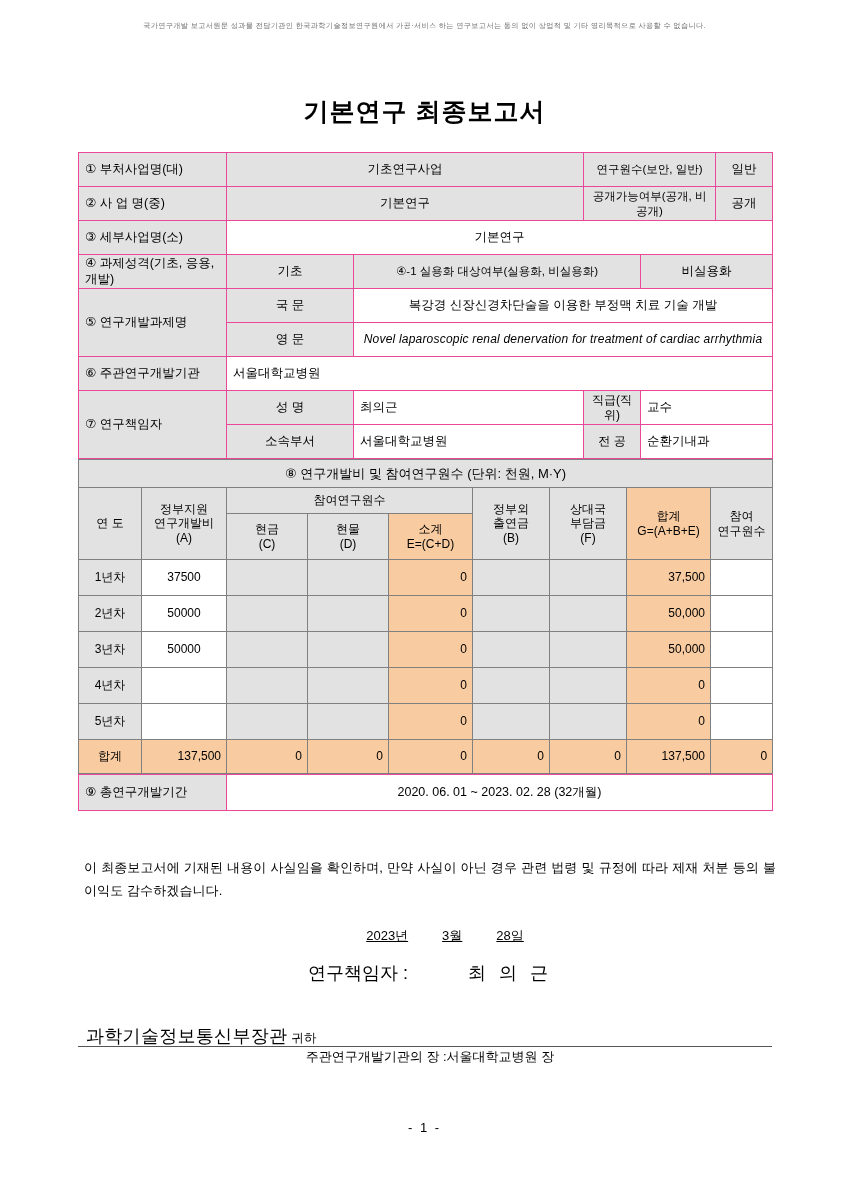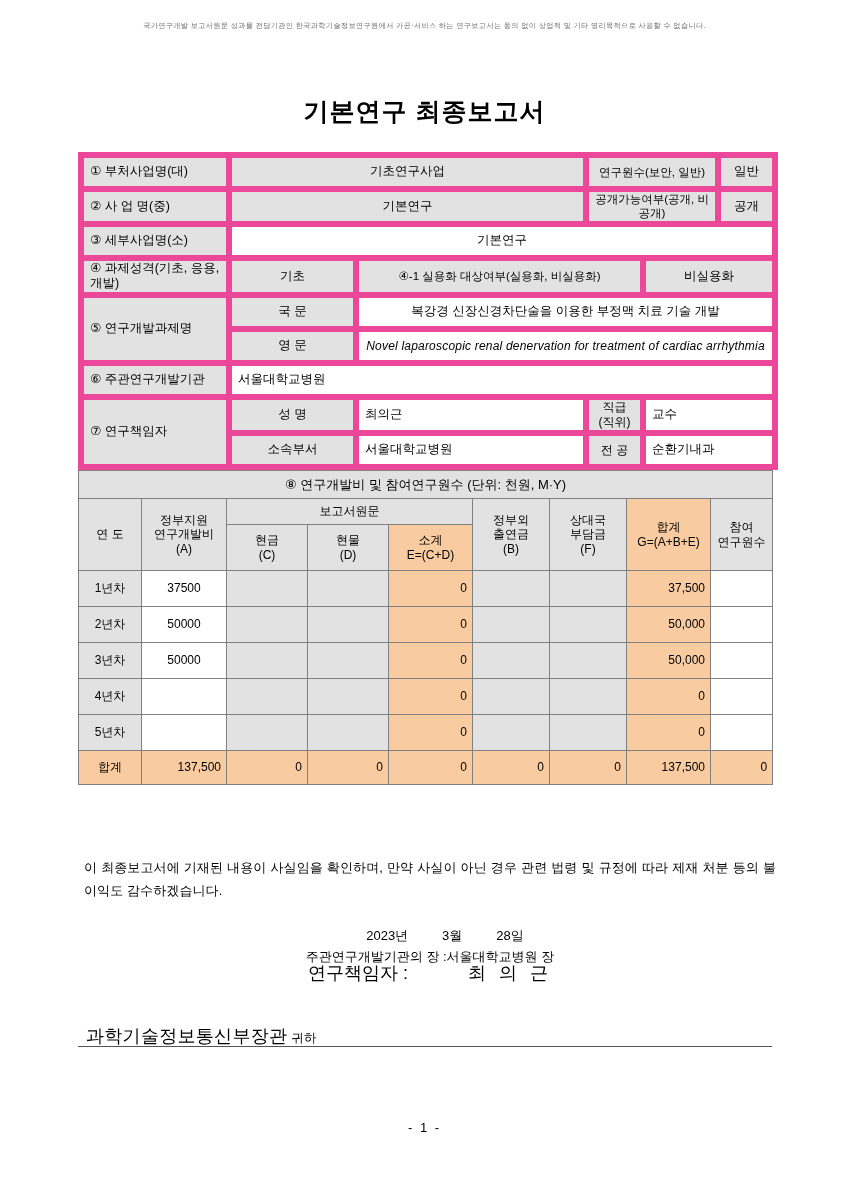--- a/index.html
+++ b/index.html
@@ -54,21 +54,21 @@
     left: 78px;
     width: 694px;
   }
   table.maintbl {
     border-collapse: collapse;
     table-layout: fixed;
     width: 694px;
     font-size: 12.5px;
   }
   table.maintbl td {
-    border: 6px solid #ec4899;
+    border: 1px solid #ec4899;
     padding: 0 6px;
     vertical-align: middle;
     line-height: 1.25;
     background: #ffffff;
     height: 34px;
     box-sizing: border-box;
   }
   .hd  { background: #e2e2e2 !important; text-align: center; }
   .hdl { background: #e2e2e2 !important; text-align: left; padding-left: 8px; }
   .ctr { text-align: center; }
@@ -119,41 +119,42 @@
   
   .sig-date {
     position: absolute;
     left: 78px;
     top: 927px;
     width: 694px;
     text-align: center;
     font-size: 13px;
     padding-left: 40px;
     box-sizing: border-box;
+    text-decoration: underline;
   }
   .sig-date .g1 { margin-right: 34px; }
   .sig-date .g2 { margin-right: 34px; }
 
   .sig-pi {
     position: absolute;
     left: 78px;
     top: 961px;
     width: 694px;
     font-size: 18px;
     text-align: center;
     padding-left: 10px;
     box-sizing: border-box;
   }
   .sig-pi .lbl { margin-right: 60px; }
   .sig-pi .nm { letter-spacing: 4px; }
 
   .sig-org {
     position: absolute;
     left: 78px;
-    top: 948px;
+    top: 1048px;
     width: 694px;
     font-size: 13px;
     text-align: center;
     padding-left: 10px;
     box-sizing: border-box;
   }
 
   .addressee {
     position: absolute;
     left: 86px;
@@ -283,21 +284,21 @@
         <td class="cap" colspan="9">⑧ 연구개발비 및 참여연구원수 (단위: 천원, M·Y)</td>
       </tr>
 
       <tr>
         <td class="bhdr" rowspan="2" style="height:36px">연  도</td>
         <td class="bhdr" rowspan="2">
           <div>정부지원</div>
           <div>연구개발비</div>
           <div>(A)</div>
         </td>
-        <td class="bhdr" colspan="3" style="height:26px">보고서원문</td>
+        <td class="bhdr" colspan="3" style="height:26px">참여연구원수</td>
         <td class="bhdr" rowspan="2">
           <div>정부외</div>
           <div>출연금</div>
           <div>(B)</div>
         </td>
         <td class="bhdr" rowspan="2">
           <div>상대국</div>
           <div>부담금</div>
           <div>(F)</div>
         </td>
@@ -388,20 +389,32 @@
         <td class="rgt">0</td>
         <td class="rgt">0</td>
         <td class="rgt">0</td>
         <td class="rgt">0</td>
         <td class="rgt">137,500</td>
         <td class="rgt">0</td>
       </tr>
     </tbody>
       </table>
 
+    <table class="maintbl">
+      <colgroup>
+        <col style="width:148px">
+        <col style="width:546px">
+      </colgroup>
+      <tbody>
+          <tr>
+        <td class="hdl" style="height:36px">⑨ 총연구개발기간</td>
+        <td class="ctr" style="height:36px">2020. 06. 01 ~ 2023. 02. 28 (32개월)</td>
+      </tr>
+    </tbody>
+      </table>
 
   </div>
 
   <div class="stmt">이 최종보고서에 기재된 내용이 사실임을 확인하며, 만약 사실이 아닌 경우 관련 법령 및 규정에 따라 제재 처분 등의 불이익도 감수하겠습니다.</div>
 
   <div class="sig-date">
     <span class="g1">2023년</span><span class="g2">3월</span><span>28일</span>
   </div>
 
   <div class="sig-pi">

